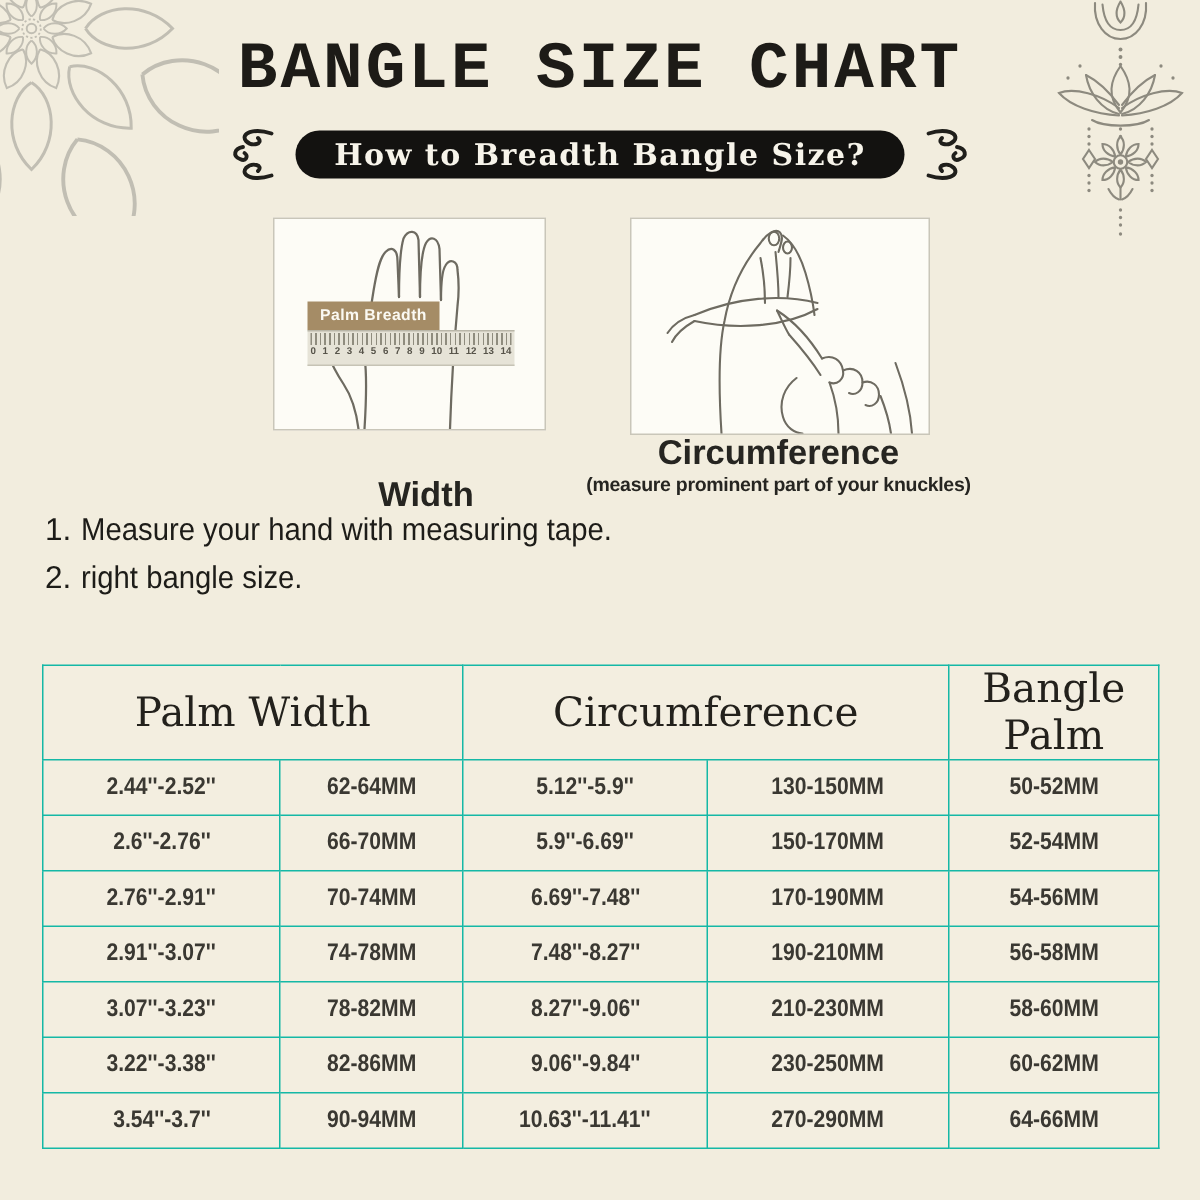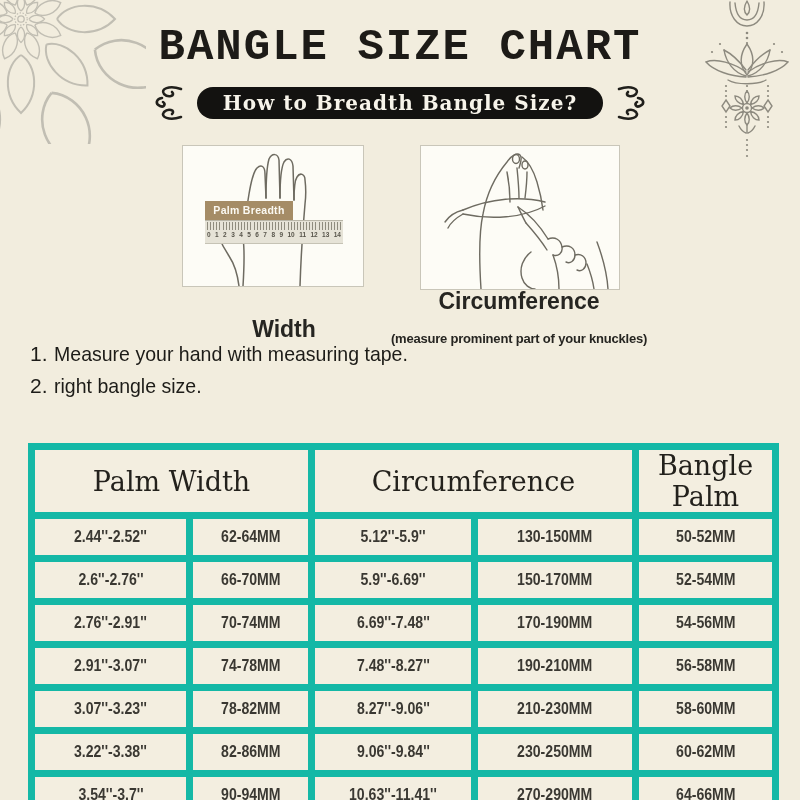--- a/index.html
+++ b/index.html
@@ -29,33 +29,33 @@
          background:repeating-linear-gradient(to right,#8f8c7e 0 1px,transparent 1px 3.1px);}
   .ruler .nums{display:flex;justify-content:space-between;padding:0 2px;
          font-size:6.5px;line-height:10px;color:#57544a;font-weight:700;}
   .palm-label{position:absolute;left:22px;top:55px;width:88px;height:19px;
          background:#a58c66;color:#fbf9f2;font-size:10.5px;font-weight:700;
          line-height:19px;text-align:center;letter-spacing:0.3px;}
 
   .cap{font-size:23px;font-weight:700;color:#262521;text-align:center;}
   .cap-width{position:absolute;left:194px;top:288px;width:180px;margin-top:28px;}
   .cap-circ-wrap{position:absolute;left:390px;top:288px;width:258px;text-align:center;}
-  .cap-note{font-size:13px;font-weight:700;color:#262521;margin-top:16px;letter-spacing:-0.2px;}
+  .cap-note{font-size:13px;font-weight:700;color:#262521;margin-top:0px;letter-spacing:-0.2px;}
 
   
   .instructions{position:absolute;left:30px;top:340px;width:744px;}
   .instr{display:flex;gap:6px;font-size:21px;line-height:27px;color:#1d1c18;margin-bottom:5px;}
   .instr .num{flex:0 0 auto;}
   .instr .line{display:block;}
   .narrow{display:inline-block;transform:scaleX(0.93);transform-origin:left center;white-space:nowrap;}
 
   
   .size-table{position:absolute;left:28px;top:443px;width:744px;
               border-collapse:collapse;table-layout:fixed;}
-  .size-table th,.size-table td{border:7px solid #14b8a6;text-align:center;
+  .size-table th,.size-table td{border:1px solid #14b8a6;text-align:center;
               background:#f3eee0;padding:0;}
   .size-table th{height:45px;font-family:"DejaVu Serif","Liberation Serif",serif;
               font-weight:400;font-size:27px;color:#23211c;}
   .size-table td{height:36px;font-size:16px;font-weight:700;color:#3a3832;}
   .cell-narrow{display:inline-block;transform:scaleX(0.88);transform-origin:center;white-space:nowrap;}
 
   
   .mandala{position:absolute;left:-104px;top:-106px;}
   .lotus-orn{position:absolute;left:692px;top:0px;}
 </style>

